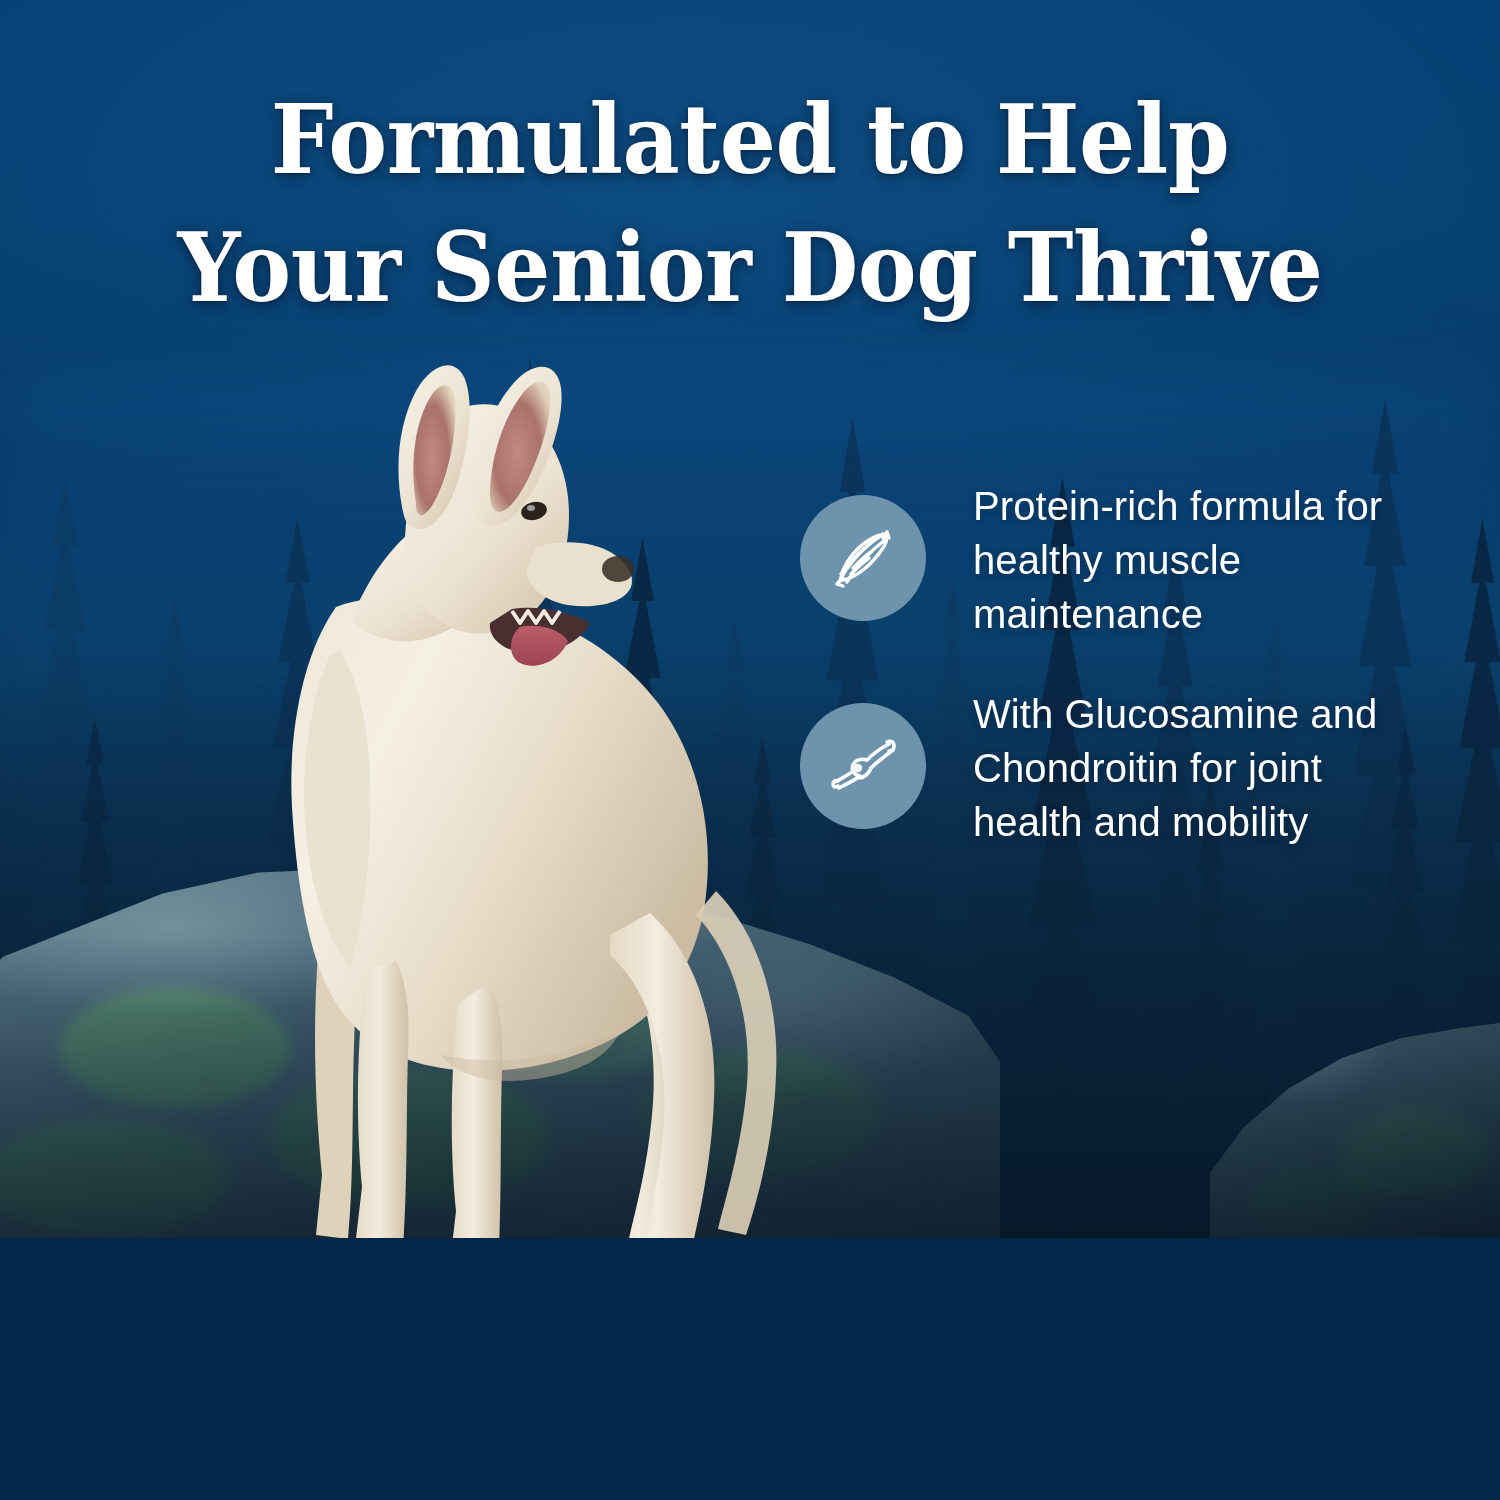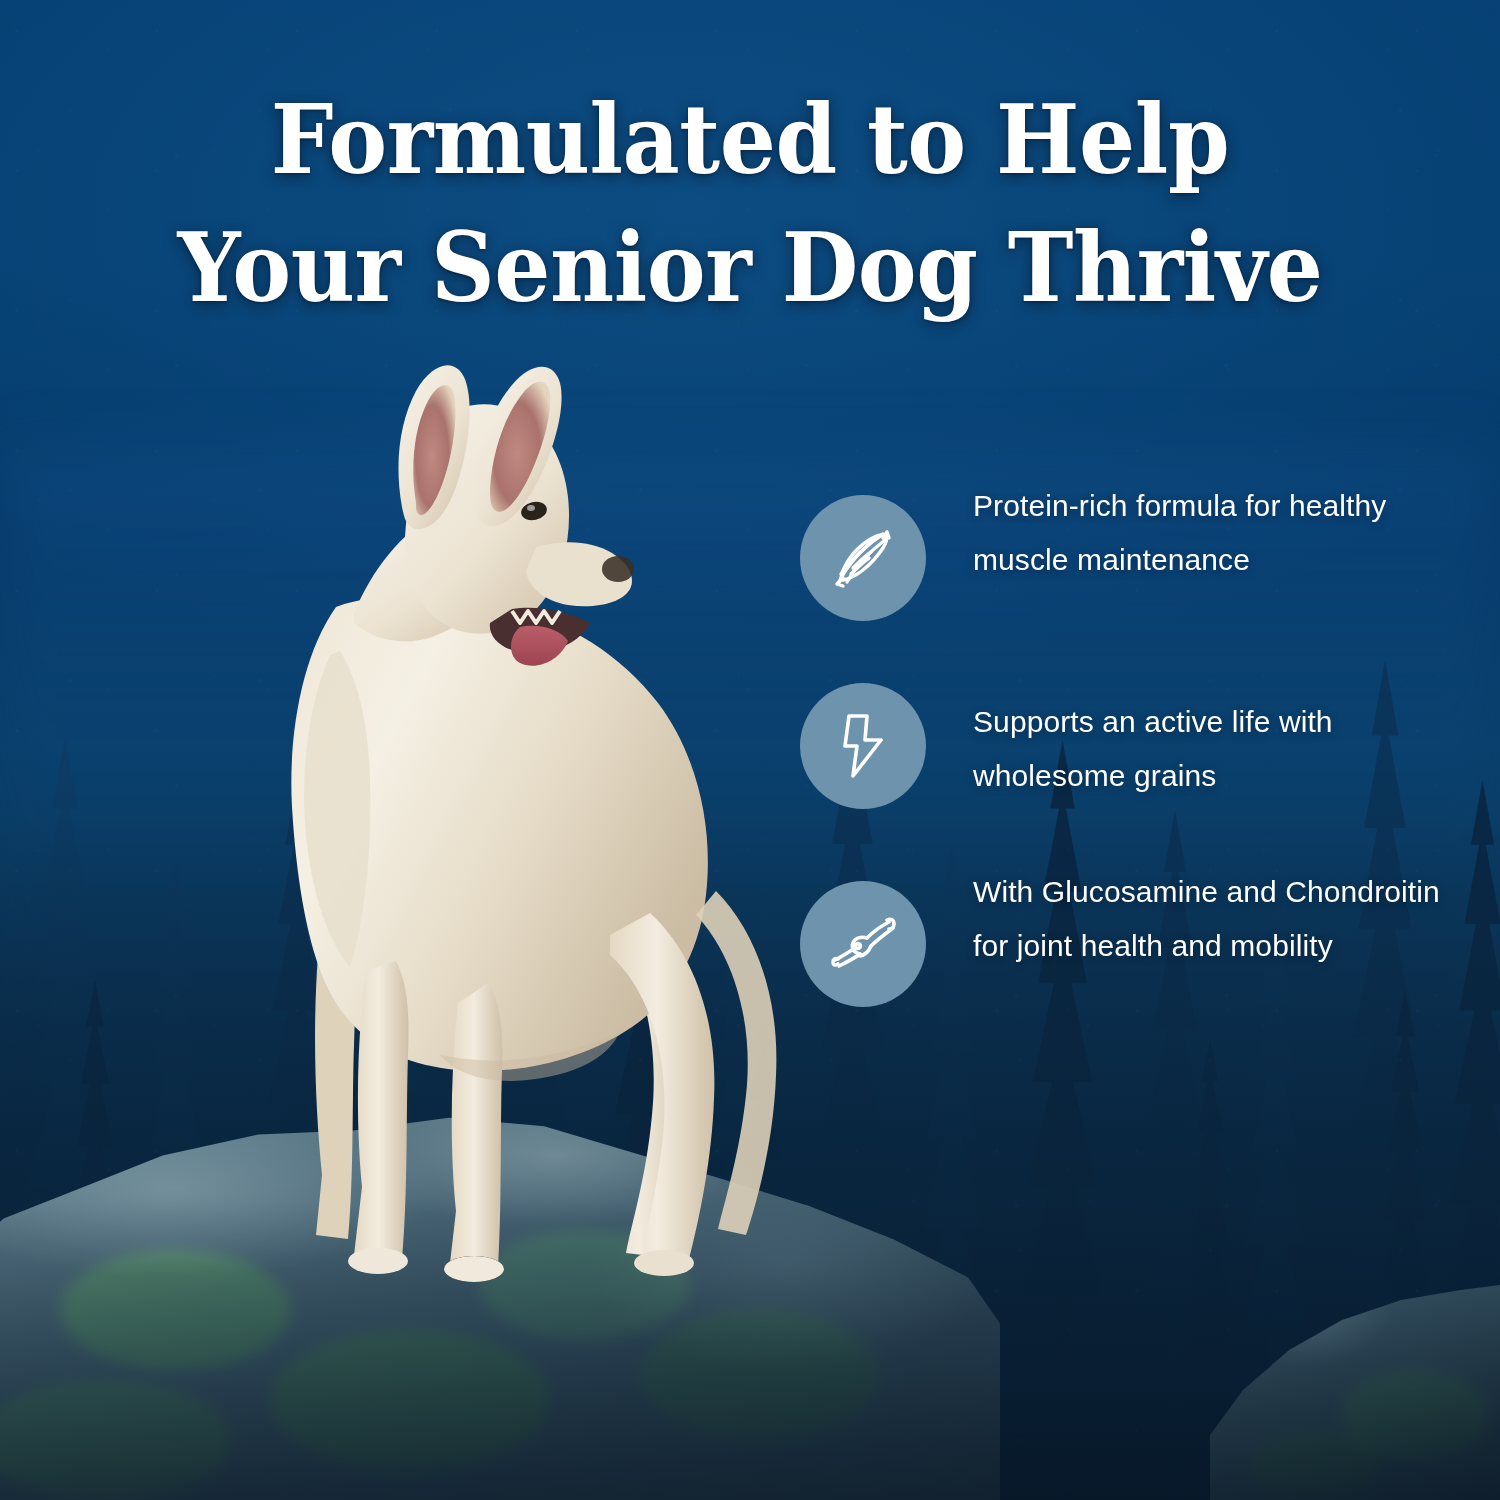--- a/index.html
+++ b/index.html
@@ -8,21 +8,21 @@
   html, body {
     width:1500px; height:1500px;
     background:#04264a;
     font-family:"Liberation Sans", sans-serif;
     overflow:hidden;
   }
 
   
   .canvas {
     position:relative;
-    width:1500px; height:1500px;
+    width:1500px; height:1238px;
     overflow:hidden;
     background:
       radial-gradient(ellipse 120% 70% at 50% 0%, #0a477b 0%, #064272 38%, #05375f 66%, #04294a 100%);
   }
 
   
   .sky {
     position:absolute; inset:0;
     background:
       radial-gradient(ellipse 90% 46% at 46% 14%, rgba(18,86,142,.55) 0%, rgba(12,66,112,0) 70%),
@@ -169,21 +169,21 @@
     border-radius:50%;
     background:#6e93ac;
     display:flex; align-items:center; justify-content:center;
     margin-right:47px;
   }
   .f-icon svg { width:72px; height:72px; display:block; }
 
   .f-text {
     flex:1 1 auto;
     color:#ffffff;
-    font-size:30px;
+    font-size:40px;
     line-height:54px;
     font-weight:400;
     letter-spacing:.1px;
     text-shadow:0 2px 8px rgba(2,16,32,.40);
     padding-top:4px;
   }
 
   
   .feature.f1 .f-text { margin-top:-20px; }
   .feature.f2 .f-text { margin-top:8px; }
@@ -356,28 +356,20 @@
           <path d="M14 56 C16 44 26 28 42 18 C50 13 56 12 58 14"></path>
           <path d="M10 62 L16 56 M10 62 L16 64"></path>
           <path d="M60 10 L56 16 M60 10 L62 16"></path>
           <path d="M26 46 C32 40 38 34 44 30"></path>
           <path d="M24 52 C30 46 36 40 42 36"></path>
         </svg>
       </div>
       <div class="f-text">Protein-rich formula for healthy muscle maintenance</div>
     </div>
 
-    <div class="feature f2">
-      <div class="f-icon">
-        <svg viewBox="0 0 72 72" fill="none" stroke="#ffffff" stroke-width="3.6" stroke-linecap="round" stroke-linejoin="round">
-          <path d="M40 6 H22 L18 36 H30 L26 66 L54 30 H38 Z"></path>
-        </svg>
-      </div>
-      <div class="f-text">Supports an active life with wholesome grains</div>
-    </div>
 
     <div class="feature f3">
       <div class="f-icon">
         <svg viewBox="0 0 72 72" fill="none" stroke="#ffffff" stroke-width="3.6" stroke-linecap="round" stroke-linejoin="round">
 
           <path d="M62 14 C54 18 46 24 40 30"></path>
           <path d="M66 20 C58 26 50 32 44 38"></path>
           <path d="M60 12 C64 10 67 12 67 16 C67 19 65 21 62 21"></path>
 
           <path d="M40 30 C34 28 28 30 26 35 C24 40 27 45 33 46"></path>

